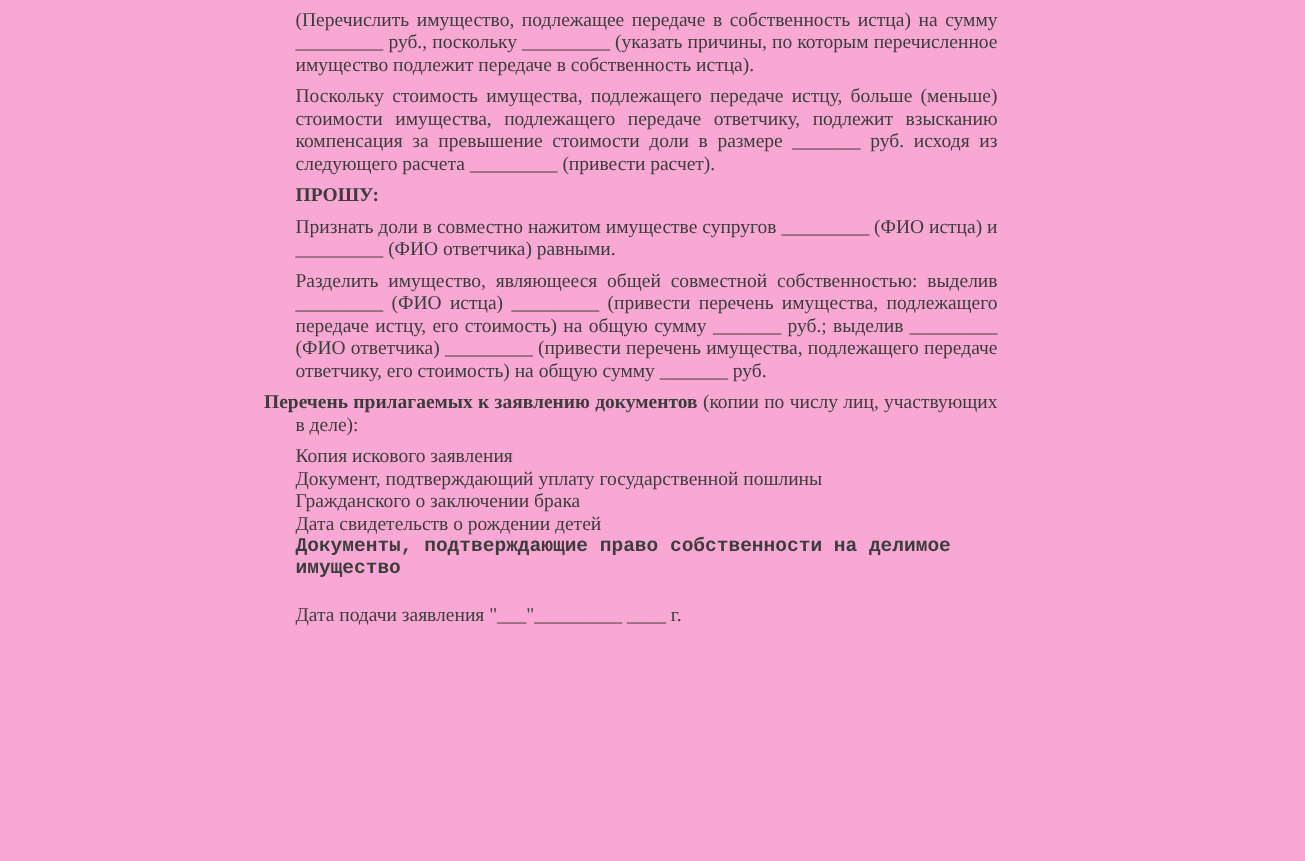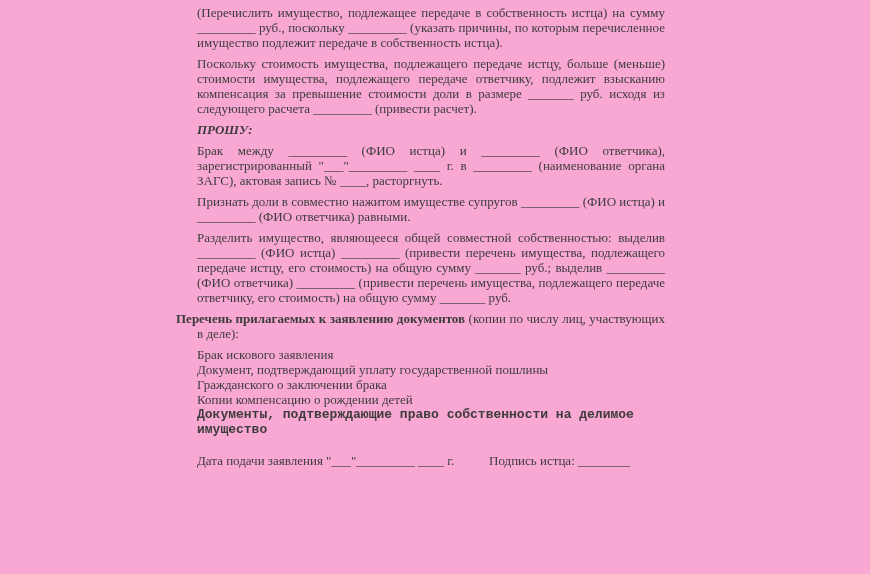--- a/index.html
+++ b/index.html
@@ -24,21 +24,20 @@
     font-size: 13px;
     line-height: 15px;
   }
   .doc p {
     margin: 0 0 6px 21px;
     text-align: justify;
   }
   .doc p.request-heading {
     font-weight: bold;
     text-align: left;
-    font-style: italic;
   }
   .doc p.attach-heading {
     margin-left: 0;
     padding-left: 21px;
     text-indent: -21px;
   }
   .doc p.attach-heading b {
     font-weight: bold;
   }
   .list {
@@ -63,36 +62,34 @@
 <div class="page">
   <div class="doc">
 
     <p class="body">(Перечислить имущество, подлежащее передаче в собственность истца) на сумму _________ руб., поскольку _________ (указать причины, по которым перечисленное имущество подлежит передаче в собственность истца).</p>
 
     <p class="body">Поскольку стоимость имущества, подлежащего передаче истцу, больше (меньше) стоимости имущества, подлежащего передаче ответчику, подлежит взысканию компенсация за превышение стоимости доли в размере _______ руб. исходя из следующего расчета _________ (привести расчет).</p>
 
 
     <p class="request-heading">ПРОШУ:</p>
 
-    <p class="body">Брак между _________ (ФИО истца) и _________ (ФИО ответчика), зарегистрированный "___"_________ ____ г. в _________ (наименование органа ЗАГС), актовая запись № ____, расторгнуть.</p>
 
     <p class="body">Признать доли в совместно нажитом имуществе супругов _________ (ФИО истца) и _________ (ФИО ответчика) равными.</p>
 
     <p class="body">Разделить имущество, являющееся общей совместной собственностью: выделив _________ (ФИО истца) _________ (привести перечень имущества, подлежащего передаче истцу, его стоимость) на общую сумму _______ руб.; выделив _________ (ФИО ответчика) _________ (привести перечень имущества, подлежащего передаче ответчику, его стоимость) на общую сумму _______ руб.</p>
 
 
     <p class="attach-heading"><b>Перечень прилагаемых к заявлению документов</b><span> (копии по числу лиц, участвующих в деле):</span></p>
 
     <div class="list">
-      <div class="list-item">Брак искового заявления</div>
+      <div class="list-item">Копия искового заявления</div>
       <div class="list-item">Документ, подтверждающий уплату государственной пошлины</div>
       <div class="list-item">Гражданского о заключении брака</div>
-      <div class="list-item">Копии компенсацию о рождении детей</div>
+      <div class="list-item">Дата свидетельств о рождении детей</div>
       <div class="list-item bold">Документы, подтверждающие право собственности на делимое имущество</div>
     </div>
 
     <div class="footer-row">
       <span>Дата подачи заявления "___"_________ ____ г.</span>
-      <span>Подпись истца: ________</span>
     </div>
 
   </div>
 </div>
 
 </body></html>

